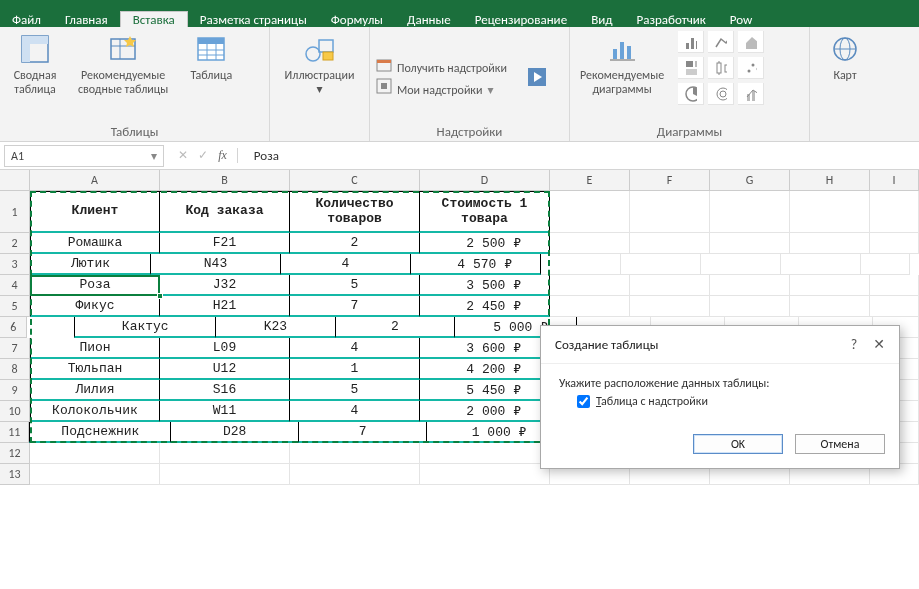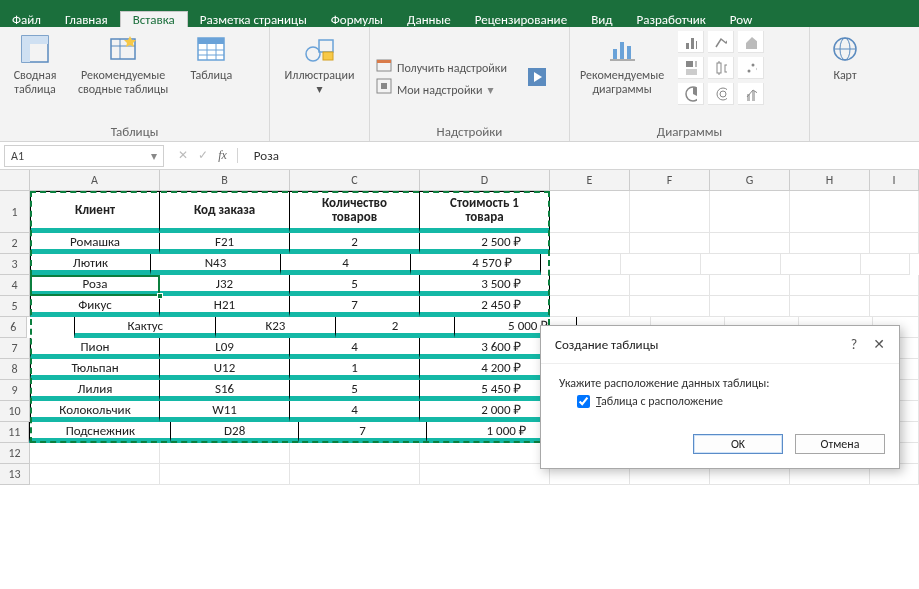--- a/index.html
+++ b/index.html
@@ -161,22 +161,23 @@
     align-items:center;
     background:#fff;
     color:#222;
     font-size:13px;
     overflow:hidden;
   }
   .row1 .row-h, .row1 .cell { height: 42px; }
   .row-normal .row-h, .row-normal .cell { height: 21px; }
   .data-cell {
     border-right: 1px solid #000;
-    border-bottom: 5px solid #14b8a6;
+    border-bottom: 2px solid #14b8a6;
     justify-content:center;
+    font-family:Liberation Mono, monospace;
   }
   .data-top { border-top:1px solid #000; }
   .data-left { border-left:1px solid #000; }
   .data-header { font-weight:bold; text-align:center; justify-content:center; line-height:1.1; }
   .data-price { justify-content:flex-end; padding-right:28px; }
 
   
   .marquee {
     position:absolute;
     border: 2px dashed #0b7f3e;
@@ -633,20 +634,20 @@
     <span>Создание таблицы</span>
     <span class="right">
       <span>?</span>
       <span>✕</span>
     </span>
   </div>
   <div class="dialog-body">
     <div>Укажите расположение данных таблицы:</div>
     <div class="dialog-check">
       <input type="checkbox" checked="" style="">
-      <span class="underline-first">Таблица с расположение</span>
+      <span class="underline-first">Таблица с надстройки</span>
     </div>
   </div>
   <div class="dialog-buttons">
     <div class="btn primary">OK</div>
     <div class="btn">Отмена</div>
   </div>
 </div>
 
 </body></html>

